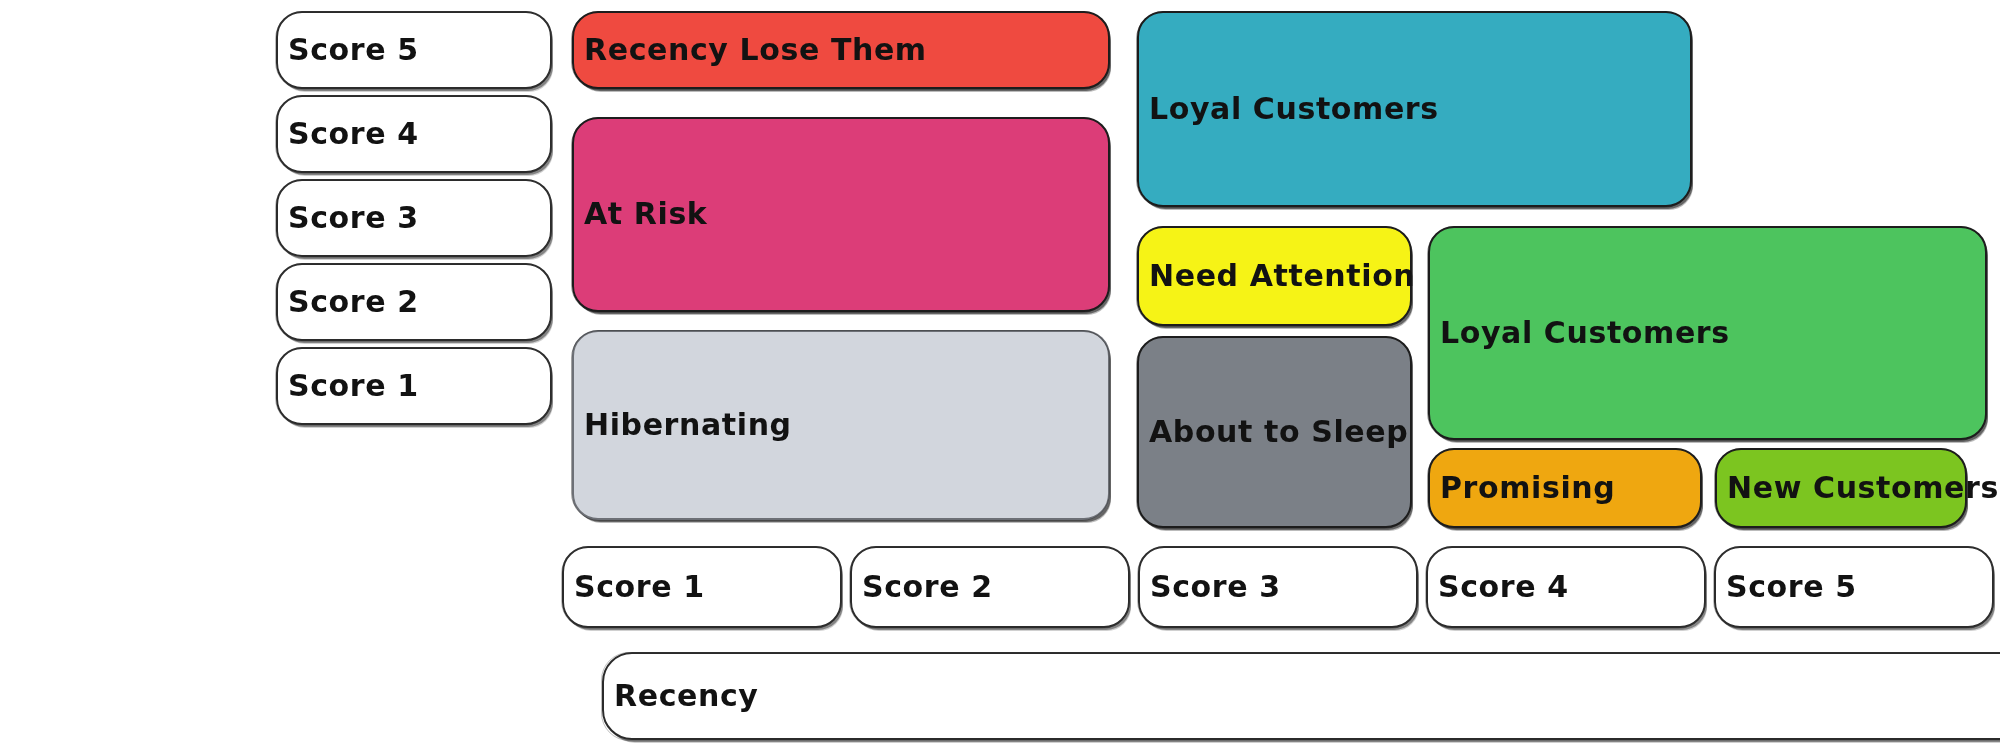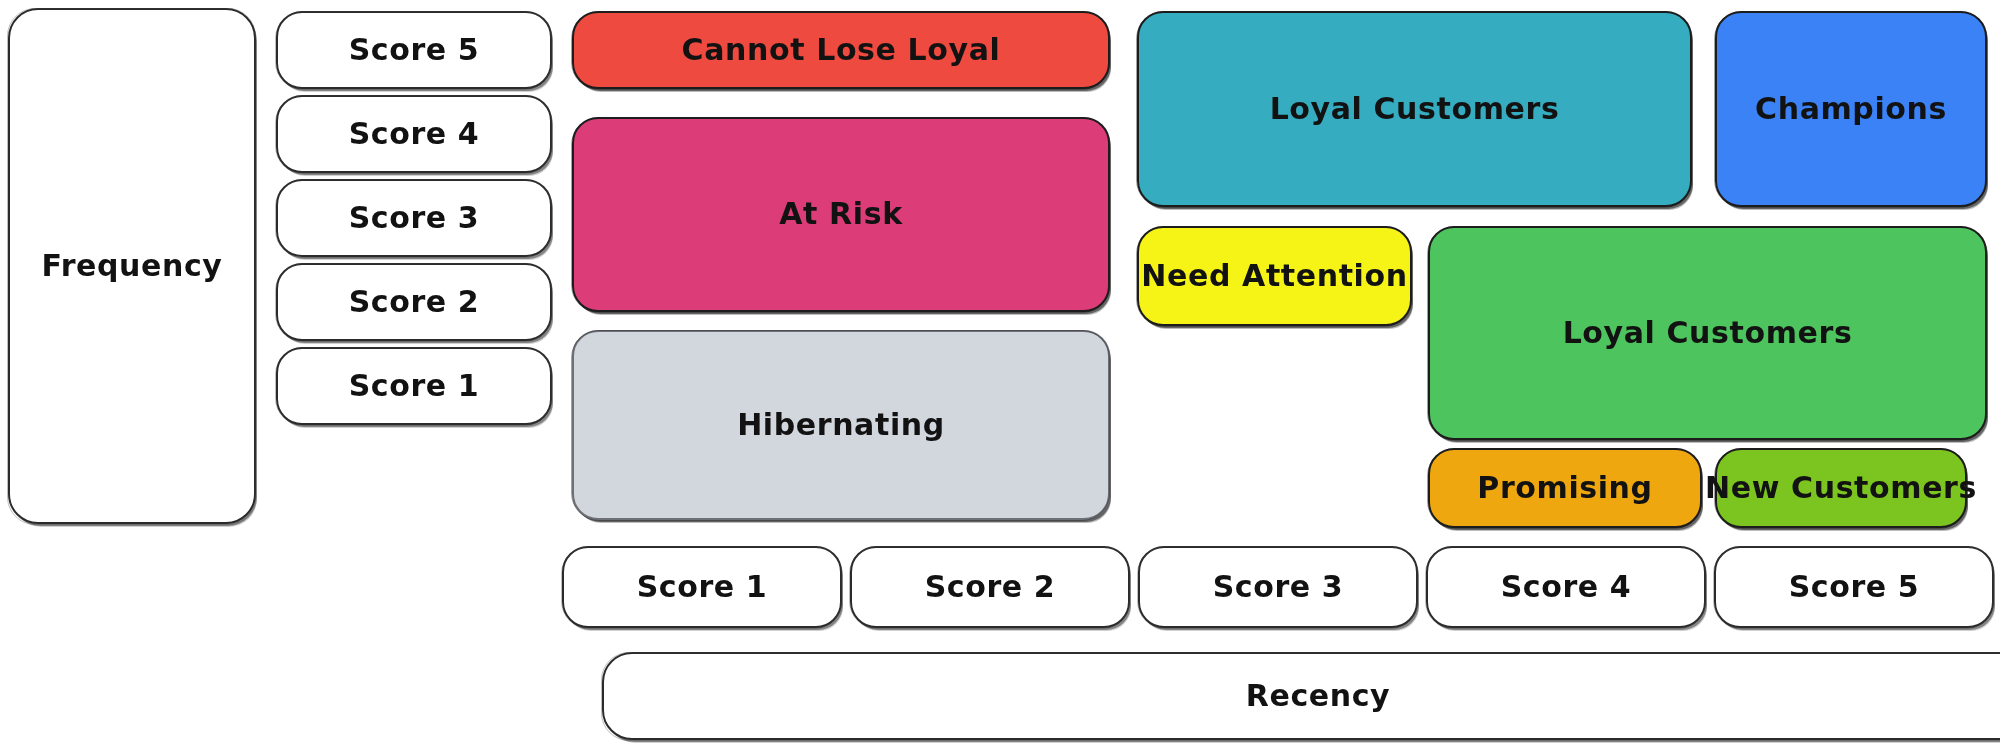--- a/index.html
+++ b/index.html
@@ -11,21 +11,21 @@
     overflow:hidden;
     position:relative;
   }
   #canvas{position:absolute;left:0;top:0;width:2000px;height:753px;}
 
   .box{
     position:absolute;
     box-sizing:border-box;
     display:flex;
     align-items:center;
-    justify-content:center;
+    justify-content:flex-start;
     text-align:center;
     border:2.5px solid #1e1e1e;
     border-radius:26px;
     color:#121212;
     font-family:"DejaVu Sans", sans-serif;
     font-size:30px;
     letter-spacing:0.6px;
     line-height:1.15;
     padding:4px 10px;
     
@@ -59,64 +59,61 @@
     border-radius:28px;
     pointer-events:none;
   }
   .box.plain::after{border-color:rgba(60,60,60,0.33);}
 </style>
 </head>
 <body>
 
 <div id="canvas">
 
-  <div class="box plain" style="left:8px;  top:8px;   width:248px; height:516px; border-radius:30px;">
-    <span class="label">Frequency</span>
-  </div>
 
   <div class="box plain" style="left:276px; top:11px;  width:276px; height:78px;">
     <span class="label">Score 5</span>
   </div>
   <div class="box plain" style="left:276px; top:95px;  width:276px; height:78px;">
     <span class="label">Score 4</span>
   </div>
   <div class="box plain" style="left:276px; top:179px; width:276px; height:78px;">
     <span class="label">Score 3</span>
   </div>
   <div class="box plain" style="left:276px; top:263px; width:276px; height:78px;">
     <span class="label">Score 2</span>
   </div>
   <div class="box plain" style="left:276px; top:347px; width:276px; height:78px;">
     <span class="label">Score 1</span>
   </div>
 
   <div class="box colored" style="left:572px; top:11px; width:538px; height:78px; background:#EF4A40;">
-    <span class="label">Cannot Lose Loyal</span>
+    <span class="label">Recency Lose Them</span>
   </div>
 
   <div class="box colored" style="left:572px; top:117px; width:538px; height:195px; background:#DC3D78;">
     <span class="label">At Risk</span>
   </div>
 
   <div class="box colored" style="left:572px; top:330px; width:538px; height:190px; background:#D2D6DD; border-color:#6d7076;">
     <span class="label">Hibernating</span>
   </div>
 
   <div class="box colored" style="left:1137px; top:11px; width:555px; height:196px; background:#35ACC0;">
     <span class="label">Loyal Customers</span>
   </div>
 
   <div class="box colored" style="left:1137px; top:226px; width:275px; height:100px; background:#F6F316;">
     <span class="label">Need Attention</span>
   </div>
 
+  <div class="box colored" style="left:1137px; top:336px; width:275px; height:192px; background:#7B8087;">
+    <span class="label">About to Sleep</span>
+  </div>
 
-  <div class="box colored" style="left:1715px; top:11px; width:272px; height:196px; background:#3B82F6;">
-    <span class="label">Champions</span>
-  </div>
 
   <div class="box colored" style="left:1428px; top:226px; width:559px; height:214px; background:#4DC45E;">
     <span class="label">Loyal Customers</span>
   </div>
 
   <div class="box colored" style="left:1428px; top:448px; width:274px; height:80px; background:#EFA710;">
     <span class="label">Promising</span>
   </div>
 
   <div class="box colored" style="left:1715px; top:448px; width:252px; height:80px; background:#7CC520;">

